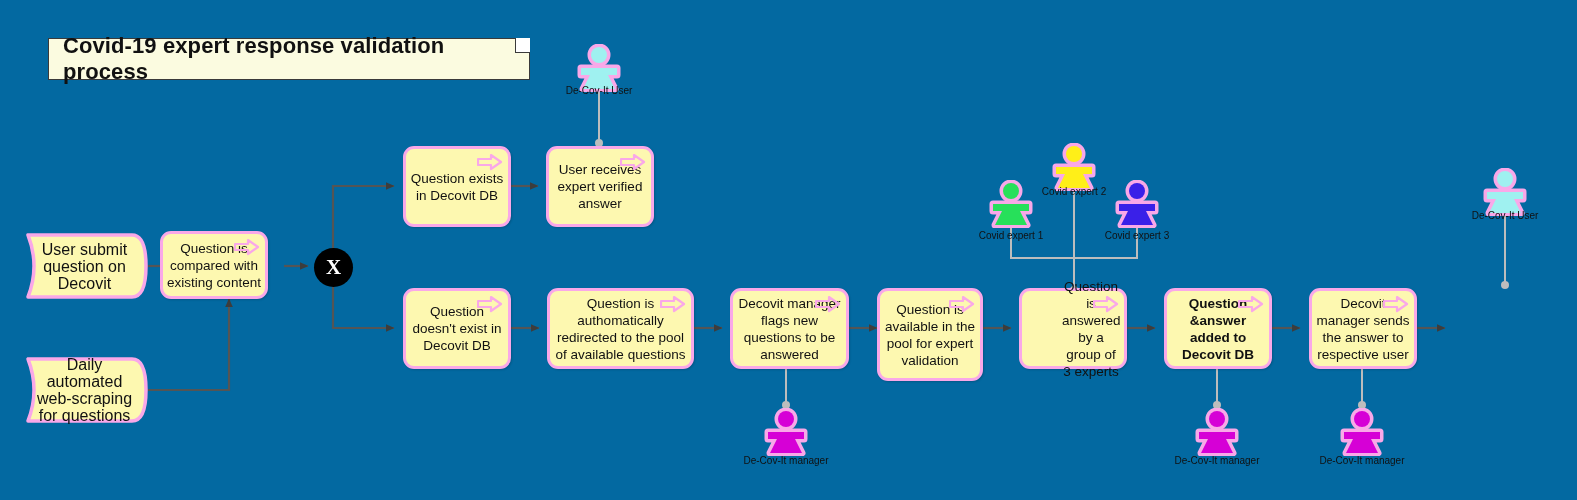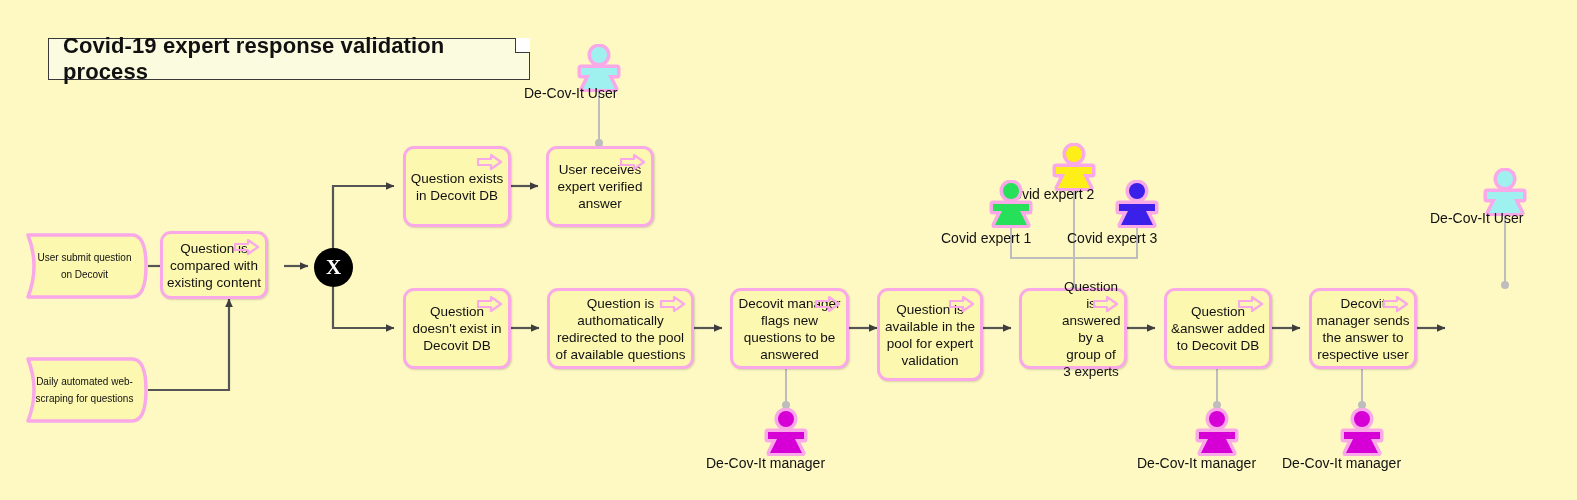--- a/index.html
+++ b/index.html
@@ -8,21 +8,21 @@
     padding: 0;
     background: #ffffff;
   }
   body {
     font-family: "Liberation Sans", sans-serif;
   }
   #canvas {
     position: relative;
     width: 1577px;
     height: 500px;
-    background: #fef9c3;
+    background: #0369a1;
     overflow: hidden;
   }
   #wires {
     position: absolute;
     left: 0;
     top: 0;
     width: 1577px;
     height: 500px;
     pointer-events: none;
   }
@@ -86,21 +86,21 @@
   .flag .ftxt {
     position: absolute;
     left: 11px;
     right: 14px;
     top: 0;
     bottom: 0;
     display: flex;
     align-items: center;
     justify-content: center;
     text-align: center;
-    font-size: 10px;
+    font-size: 16px;
     line-height: 17px;
     color: #111111;
   }
 
   
   .gateway {
     position: absolute;
     width: 37px;
     height: 37px;
     border-radius: 50%;
@@ -118,22 +118,23 @@
   
   .actor {
     position: absolute;
     width: 54px;
     height: 48px;
   }
   .actor svg { display: block; }
   .actor-label {
     position: absolute;
     white-space: nowrap;
-    font-size: 14px;
+    font-size: 10px;
     color: #111111;
+    text-align: center;
   }
 </style>
 </head>
 <body>
 
 <div id="canvas">
 
   <svg id="wires" viewBox="0 0 1577 500" xmlns="http://www.w3.org/2000/svg">
     <defs>
       <marker id="ah" markerWidth="9" markerHeight="9" refX="8.2" refY="4.5" orient="auto" markerUnits="userSpaceOnUse">
@@ -256,21 +257,21 @@
     <span class="lbl">Question is available in the pool for expert validation</span>
   </div>
 
   <div class="task" style="left:1019px; top:288px; width:108px; height:81px;padding-left:40px;">
     <svg class="sendmark" viewBox="0 0 26 18">
       <path d="M1,6 L14,6 L14,2 L24,9 L14,16 L14,12 L1,12 z" fill="none" stroke="#f9a8e8" stroke-width="2.2" stroke-linejoin="round"></path>
     </svg>
     <span class="lbl">Question is answered by a group of 3 experts</span>
   </div>
 
-  <div class="task" style="left:1164px; top:288px; width:108px; height:81px;">
+  <div class="task" style="left:1164px; top:288px; width:108px; height:81px;font-weight:bold;">
     <svg class="sendmark" viewBox="0 0 26 18">
       <path d="M1,6 L14,6 L14,2 L24,9 L14,16 L14,12 L1,12 z" fill="none" stroke="#f9a8e8" stroke-width="2.2" stroke-linejoin="round"></path>
     </svg>
     <span class="lbl">Question &amp;answer added to Decovit DB</span>
   </div>
 
   <div class="task" style="left:1309px; top:288px; width:108px; height:81px;">
     <svg class="sendmark" viewBox="0 0 26 18">
       <path d="M1,6 L14,6 L14,2 L24,9 L14,16 L14,12 L1,12 z" fill="none" stroke="#f9a8e8" stroke-width="2.2" stroke-linejoin="round"></path>
     </svg>

